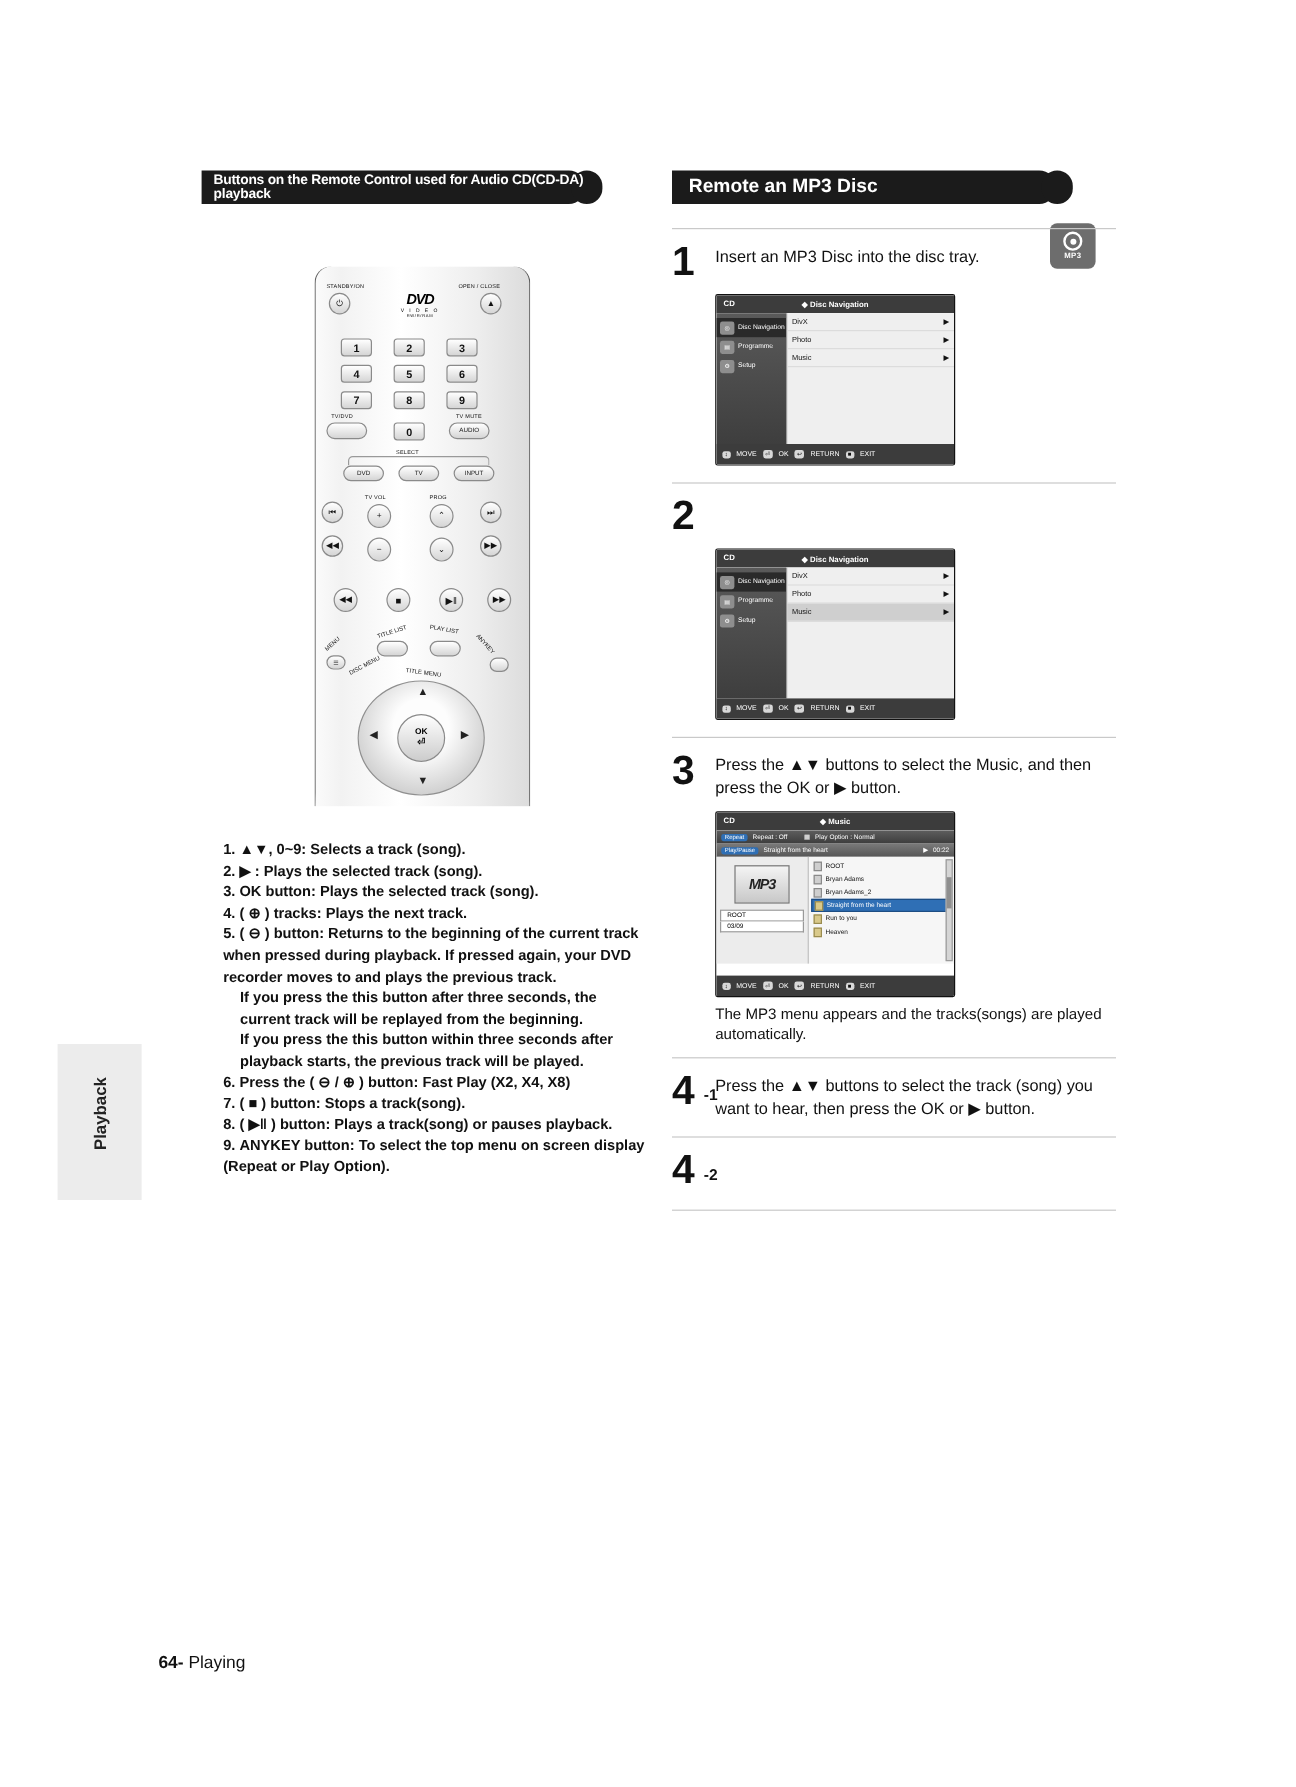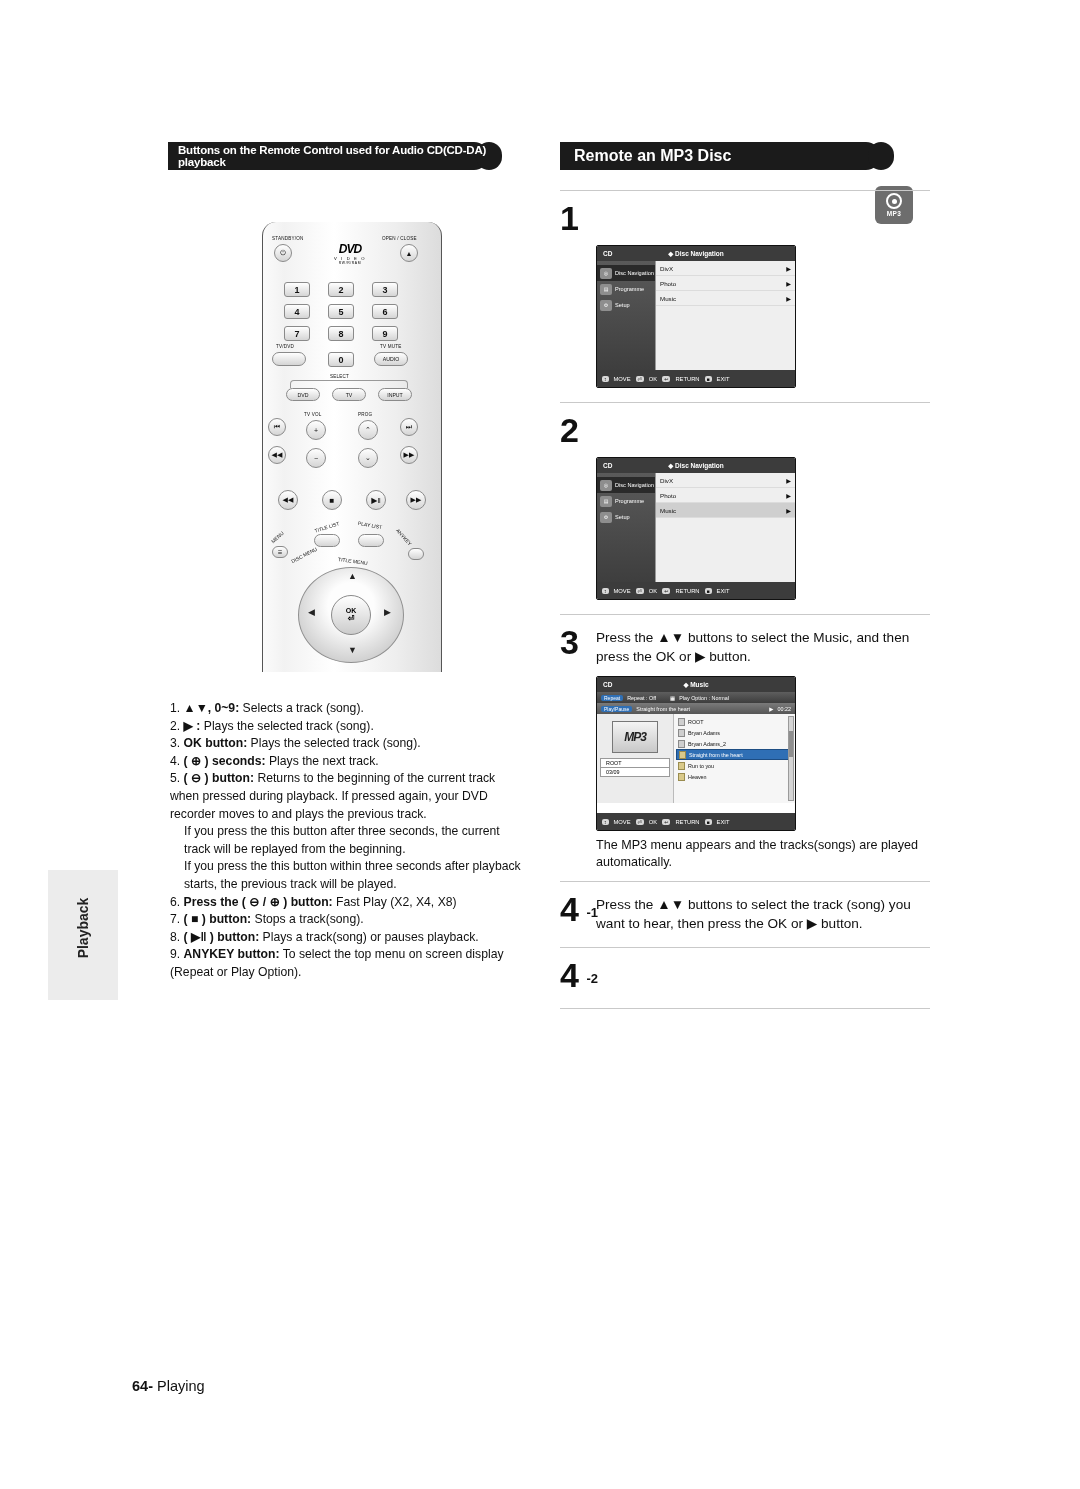--- a/index.html
+++ b/index.html
@@ -112,22 +112,22 @@
     font-size:7px; font-weight:bold;
   }
   .arrow { position:absolute; font-size:9px; color:#222; }
 
   .r-curve {
     position:absolute; font-size:5px; color:#111;
   }
 
   
   .left-text {
-    position:absolute; left:170px; top:700px; width:352px;
-    font-size:12.2px; line-height:17.6px; color:#111;
+    position:absolute; left:186px; top:700px; width:352px;
+    font-size:12.2px; line-height:17.6px; color:#111;font-weight:bold;
   }
   .left-text p { margin:0 0 0 0; }
   .left-text .ind { padding-left:14px; }
 
   
   .rcol { position:absolute; left:560px; top:190px; width:370px; }
   .hr { border-top:1px solid #c9c9c9; margin:0; }
   .step { display:flex; padding:10px 0 6px 0; }
   .step .num {
     font-size:34px; font-weight:bold; color:#111; width:36px; flex:0 0 36px;
@@ -328,36 +328,37 @@
       <span>OK</span>
       <span style="font-size:8px;">⏎</span>
     </div>
   </div>
 </div>
 
 <div class="left-text">
   <p><span>1.</span> <b>▲▼, 0~9:</b><span> Selects a track (song).</span></p>
   <p><span>2.</span> <b>▶ :</b><span> Plays the selected track (song).</span></p>
   <p><span>3.</span> <b>OK button:</b><span> Plays the selected track (song).</span></p>
-  <p><span>4.</span> <b>( ⊕ ) seconds:</b><span> Plays the next track.</span></p>
+  <p><span>4.</span> <b>( ⊕ ) tracks:</b><span> Plays the next track.</span></p>
   <p><span>5.</span> <b>( ⊖ ) button:</b><span> Returns to the beginning of the current track when pressed during playback. If pressed again, your DVD recorder moves to and plays the previous track.</span></p>
   <p class="ind"><span>If you press the this button after three seconds, the current track will be replayed from the beginning.</span></p>
   <p class="ind"><span>If you press the this button within three seconds after playback starts, the previous track will be played.</span></p>
   <p><span>6.</span> <b>Press the ( ⊖ / ⊕ ) button:</b><span> Fast Play (X2, X4, X8)</span></p>
   <p><span>7.</span> <b>( ■ ) button:</b><span> Stops a track(song).</span></p>
   <p><span>8.</span> <b>( ▶‖ ) button:</b><span> Plays a track(song) or pauses playback.</span></p>
   <p><span>9.</span> <b>ANYKEY button:</b><span> To select the top menu on screen display (Repeat or Play Option).</span></p>
 </div>
 
 <div class="rcol">
 
   <div class="hr"></div>
 
   <div class="step">
     <div class="num">1</div>
+    <div class="txt">Insert an MP3 Disc into the disc tray.</div>
   </div>
 
   <div class="osd">
     <div class="osd-top">
       <span>CD</span>
       <span class="mid">◆ <span>Disc Navigation</span></span>
     </div>
     <div class="osd-body">
       <div class="osd-left">
         <div class="it sel">

